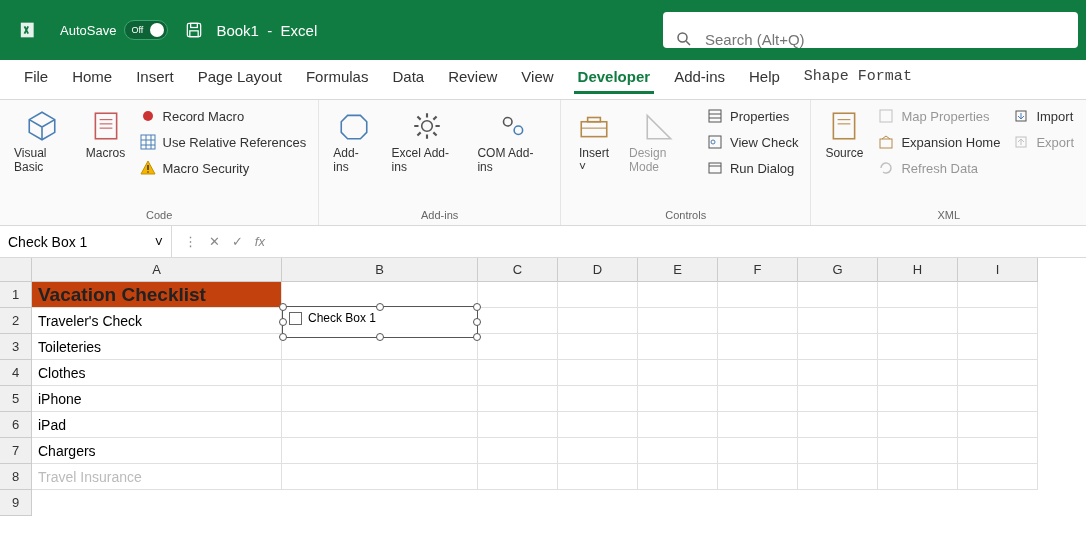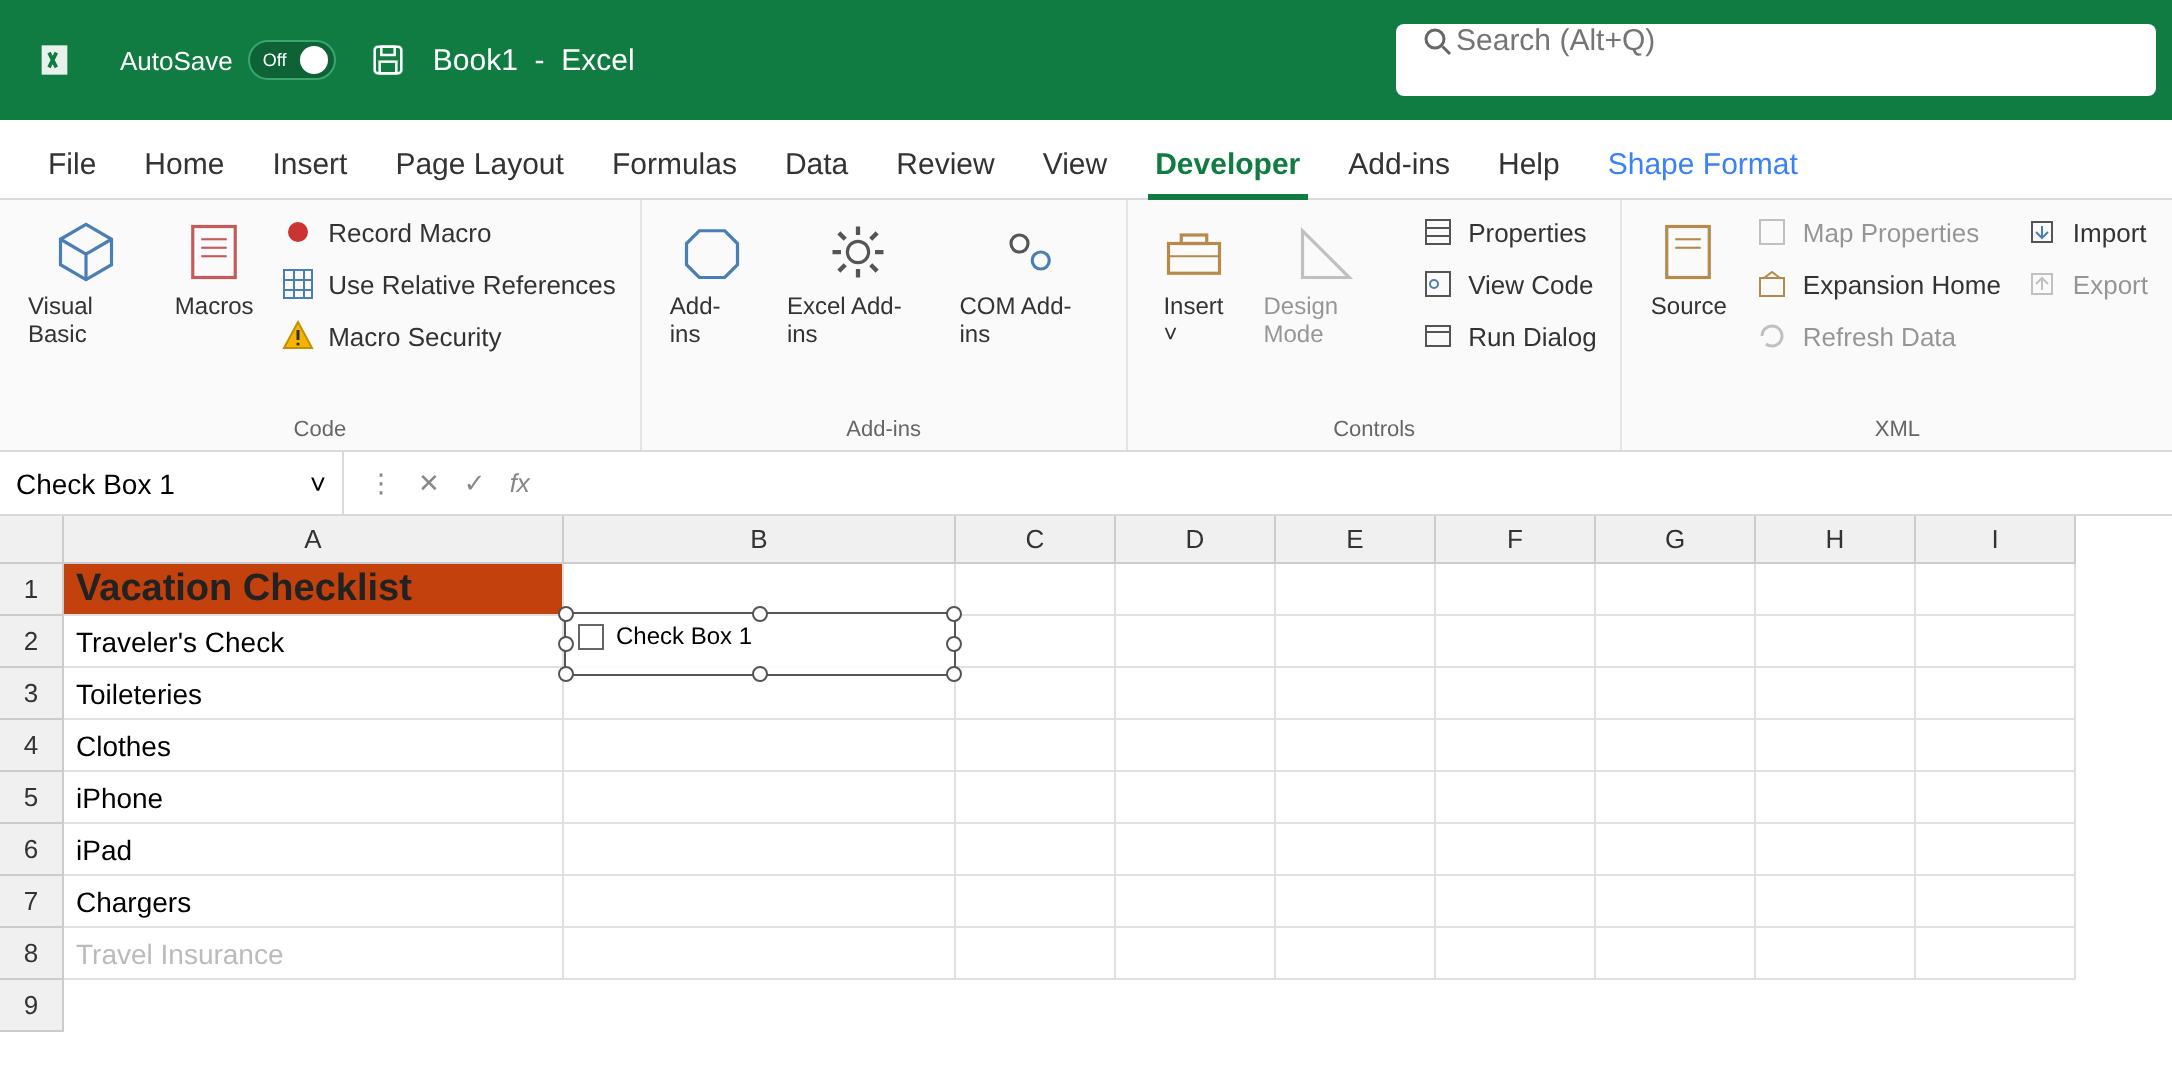--- a/index.html
+++ b/index.html
@@ -6,28 +6,28 @@
   body { background: #fff; width: 1086px; height: 538px; overflow: hidden; font-size: 13px; }
   
   .titlebar { background: #107c41; height: 60px; display: flex; align-items: center; color: #fff; padding: 0 8px; }
   .excel-logo { width: 28px; height: 28px; display: flex; align-items: center; justify-content: center; margin: 0 8px; }
   .autosave { display: flex; align-items: center; gap: 8px; margin-left: 8px; }
   .toggle { width: 44px; height: 20px; border-radius: 10px; background: #0d6336; border: 1px solid #3ba56f; position: relative; display: flex; align-items: center; }
   .toggle-knob { width: 14px; height: 14px; background: #fff; border-radius: 50%; position: absolute; right: 3px; }
   .toggle-label { font-size: 9px; color: #fff; margin-left: 6px; }
   .save-icon { margin: 0 12px 0 16px; }
   .doc-title { font-size: 15px; }
-  .search-bar { margin-left: auto; background: #fff; border-radius: 4px; height: 36px; width: 380px; display: flex; align-items: flex-start; padding: 0 12px; gap: 0; color: #555; }
+  .search-bar { margin-left: auto; background: #fff; border-radius: 4px; height: 36px; width: 415px; display: flex; align-items: flex-end; padding: 0 12px; gap: 12px; color: #555; }
   .search-bar input { border: none; outline: none; font-size: 15px; color: #888; flex: 1; background: transparent; }
   
-  .tabs { display: flex; gap: 0; padding: 0 12px; height: 40px; align-items: flex-end; border-bottom: 1px solid #d9d9d9; }
+  .tabs { display: flex; gap: 0; padding: 0 12px; height: 40px; align-items: flex-start; border-bottom: 1px solid #d9d9d9; }
   .tab { padding: 8px 12px; font-size: 15px; color: #333; cursor: pointer; position: relative; }
   .tab.active { color: #107c41; font-weight: 600; }
   .tab.active::after { content: ''; position: absolute; bottom: -1px; left: 8px; right: 8px; height: 3px; background: #107c41; }
-  .tab.context { color: #3b82f6; }
+  .tab.context { color: #404040; font-family: Liberation Mono, monospace; }
   
   .ribbon { display: flex; background: #fafafa; border-bottom: 1px solid #d9d9d9; height: 126px; }
   .group { display: flex; flex-direction: column; padding: 4px 8px 2px; border-right: 1px solid #e5e5e5; }
   .group-body { display: flex; flex: 1; align-items: flex-start; gap: 4px; }
   .group-label { text-align: center; font-size: 11px; color: #666; padding: 2px 0; }
   .btn-lg { display: flex; flex-direction: column; align-items: center; justify-content: flex-start; padding: 4px 6px; gap: 2px; cursor: pointer; min-width: 50px; }
   .btn-lg .icon { width: 36px; height: 36px; display: flex; align-items: center; justify-content: center; }
   .btn-lg .label { font-size: 12px; line-height: 1.2; color: #333; }
   .btn-sm { display: flex; align-items: center; gap: 6px; padding: 3px 4px; cursor: pointer; font-size: 13px; color: #333; white-space: nowrap; }
   .btn-sm .icon { width: 18px; height: 18px; display: flex; align-items: center; justify-content: center; }
@@ -243,21 +243,21 @@
             </span>
           <span>Properties</span>
         </div>
         <div class="btn-sm">
           <span class="icon">
               <svg width="16" height="16" viewBox="0 0 16 16">
                 <rect x="2" y="2" width="12" height="12" fill="none" stroke="#555"></rect>
                 <circle cx="6" cy="8" r="2" fill="none" stroke="#4a7fb5"></circle>
               </svg>
             </span>
-          <span>View Code</span>
+          <span>View Check</span>
         </div>
         <div class="btn-sm">
           <span class="icon">
               <svg width="16" height="16" viewBox="0 0 16 16">
                 <rect x="2" y="3" width="12" height="10" fill="none" stroke="#555"></rect>
                 <line x1="2" y1="6" x2="14" y2="6" stroke="#555"></line>
               </svg>
             </span>
           <span>Run Dialog</span>
         </div>

